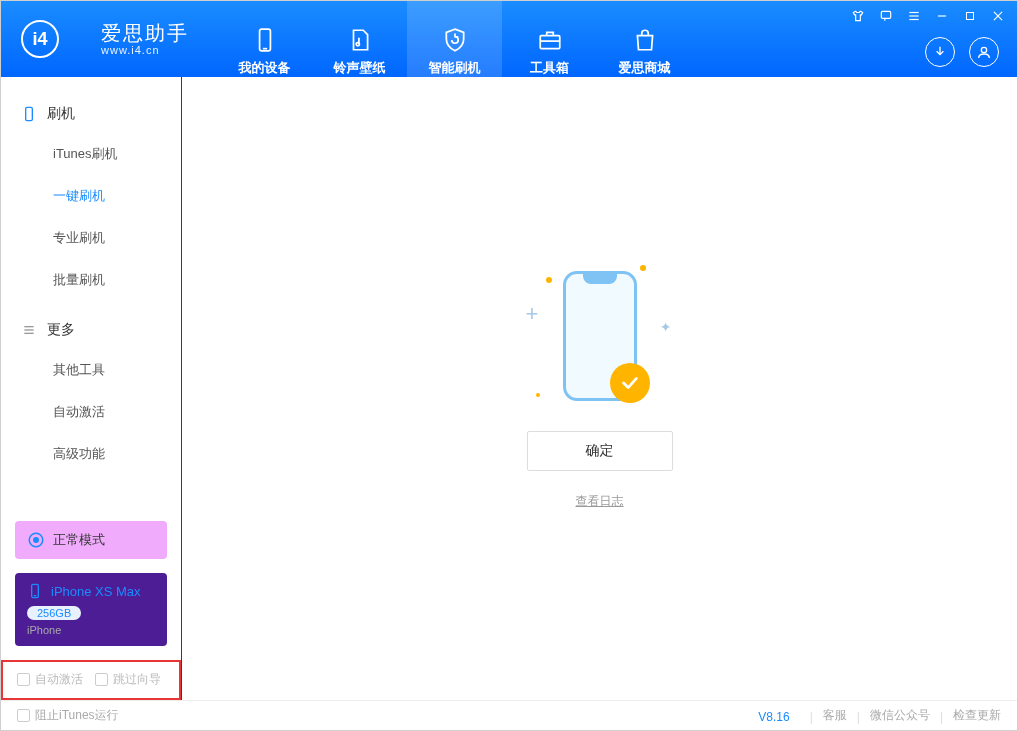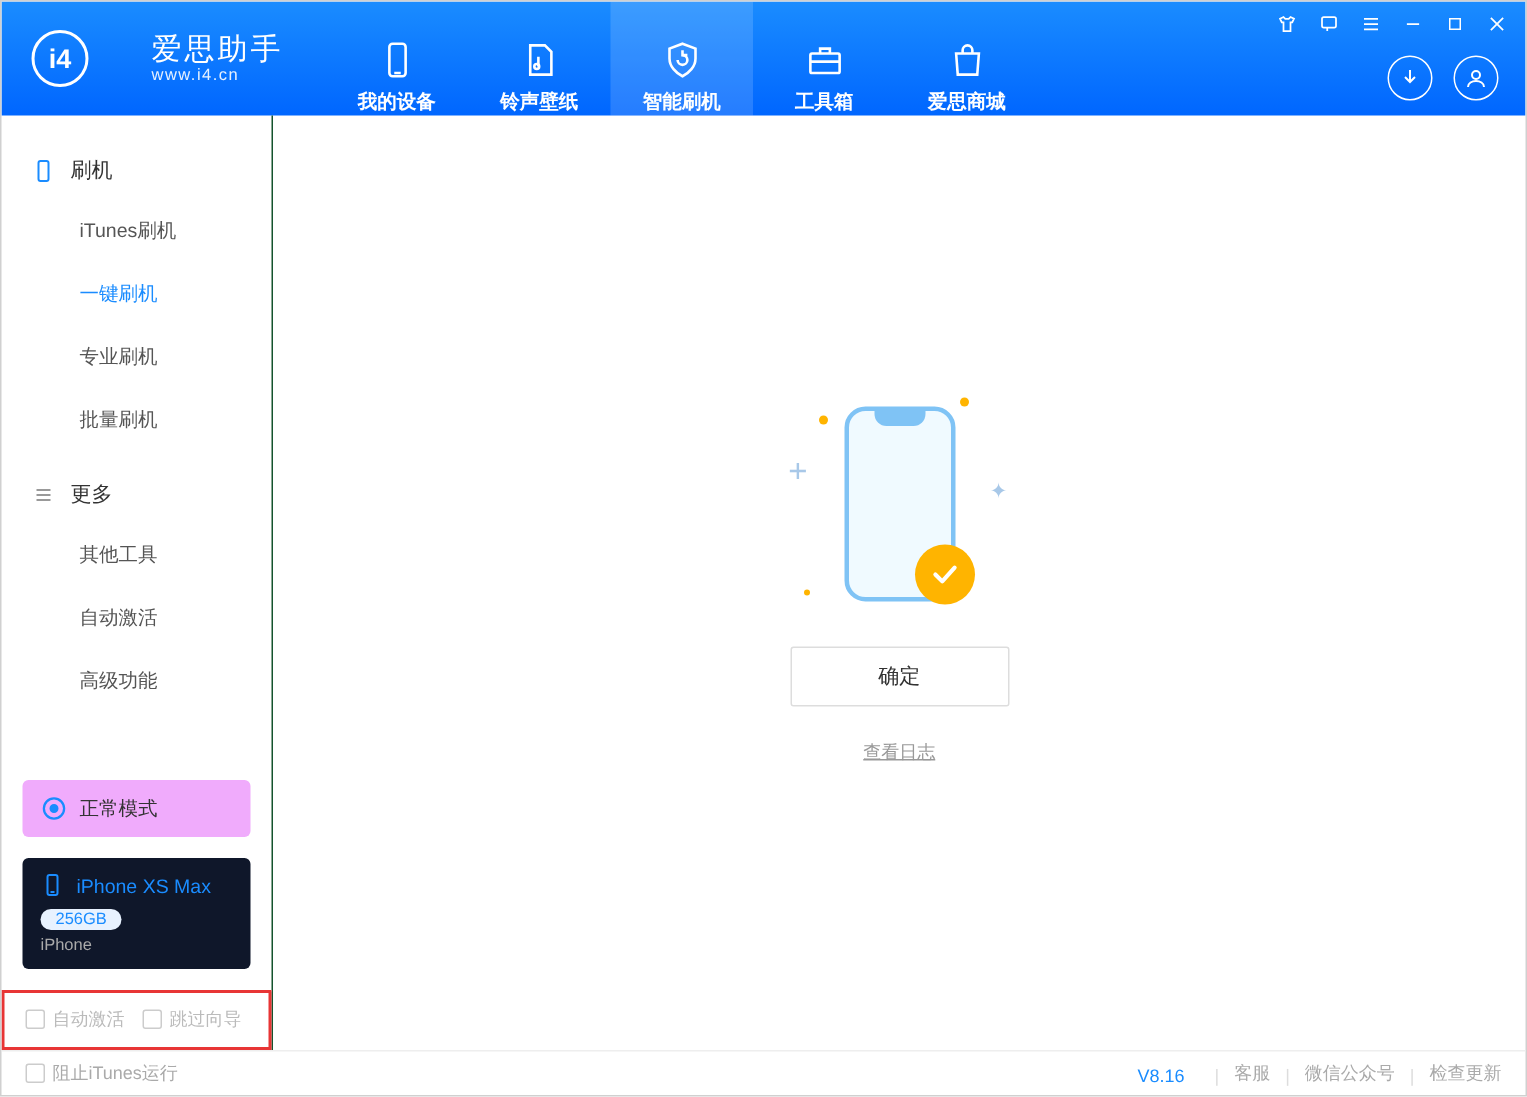--- a/index.html
+++ b/index.html
@@ -29,21 +29,21 @@
 .body { display: flex; height: calc(100% - 76px - 30px); }
 .sidebar { width: 181px; border-right: 1px solid #14532d; padding-top: 18px; display: flex; flex-direction: column; position: relative; }
 .side-sec-h { display: flex; align-items: center; padding: 10px 20px; font-size: 14px; color: #333; font-weight: 500; }
 .side-sec-h svg, .side-sec-h .sic { margin-right: 10px; color: #1a8cff; }
 .side-item { padding: 12px 20px 12px 52px; font-size: 13px; color: #555; cursor: pointer; }
 .side-item.active { color: #1a8cff; }
 .side-bottom { margin-top: auto; }
 
 .mode-box { margin: 0 14px 14px; background: #f0abfc; border-radius: 4px; padding: 10px 12px; display: flex; align-items: center; font-size: 13px; color: #333; }
 .mode-box svg { margin-right: 8px; }
-.device-box { margin: 0 14px 14px; background: #0f172a; border-radius: 4px; padding: 10px 12px; font-size: 13px; }
+.device-box { margin: 0 14px 14px; background: #4c1d95; border-radius: 4px; padding: 10px 12px; font-size: 13px; }
 .device-name { color: #1a8cff; font-weight: 500; display: flex; align-items: center; margin-bottom: 6px; }
 .device-name svg { margin-right: 8px; }
 .device-cap { display: inline-block; background: #e8f2ff; color: #1a8cff; border-radius: 10px; padding: 1px 10px; font-size: 11px; margin-bottom: 4px; }
 .device-type { color: #aaa; font-size: 11px; }
 
 .chk-row { display: flex; padding: 10px 16px 12px; gap: 16px; border-top: 1px solid #f0f0f0; }
 .chk-row.highlighted { outline: 2px solid #e83535; outline-offset: -2px; gap: 12px; }
 .chk { display: flex; align-items: center; font-size: 12px; color: #bbb; cursor: pointer; }
 .chk-box { width: 13px; height: 13px; border: 1px solid #ccc; border-radius: 2px; margin-right: 5px; }
 

